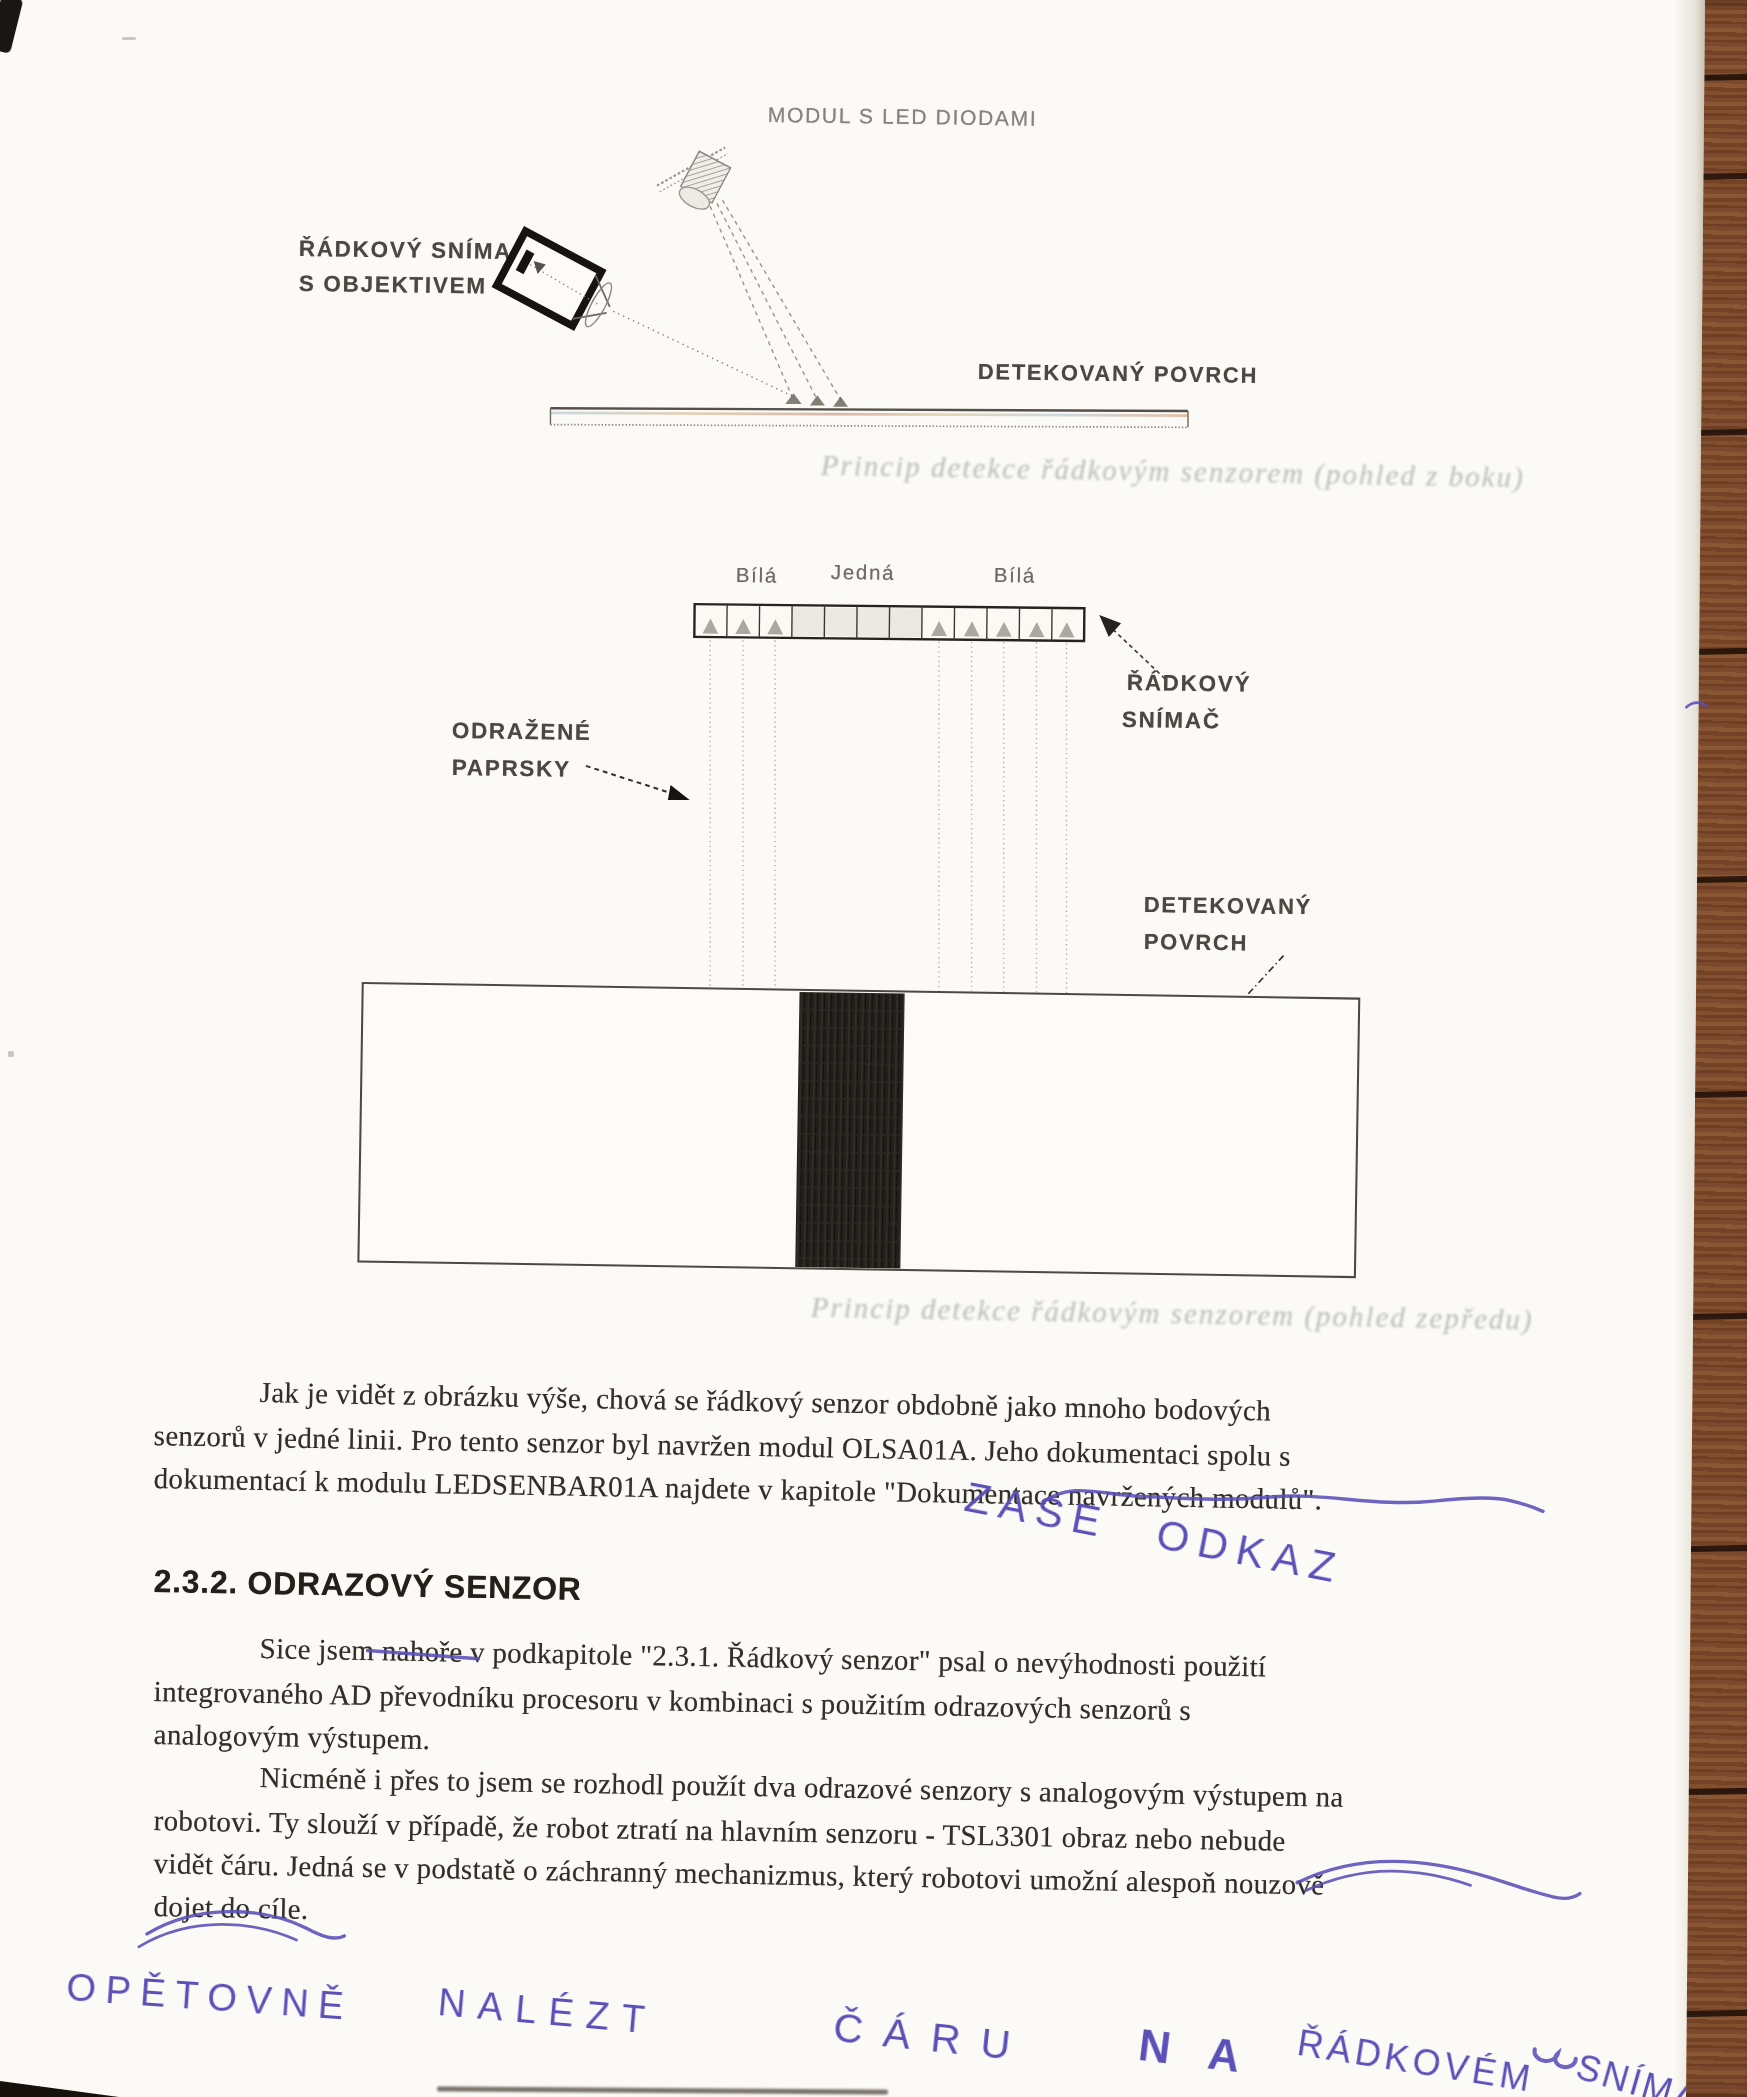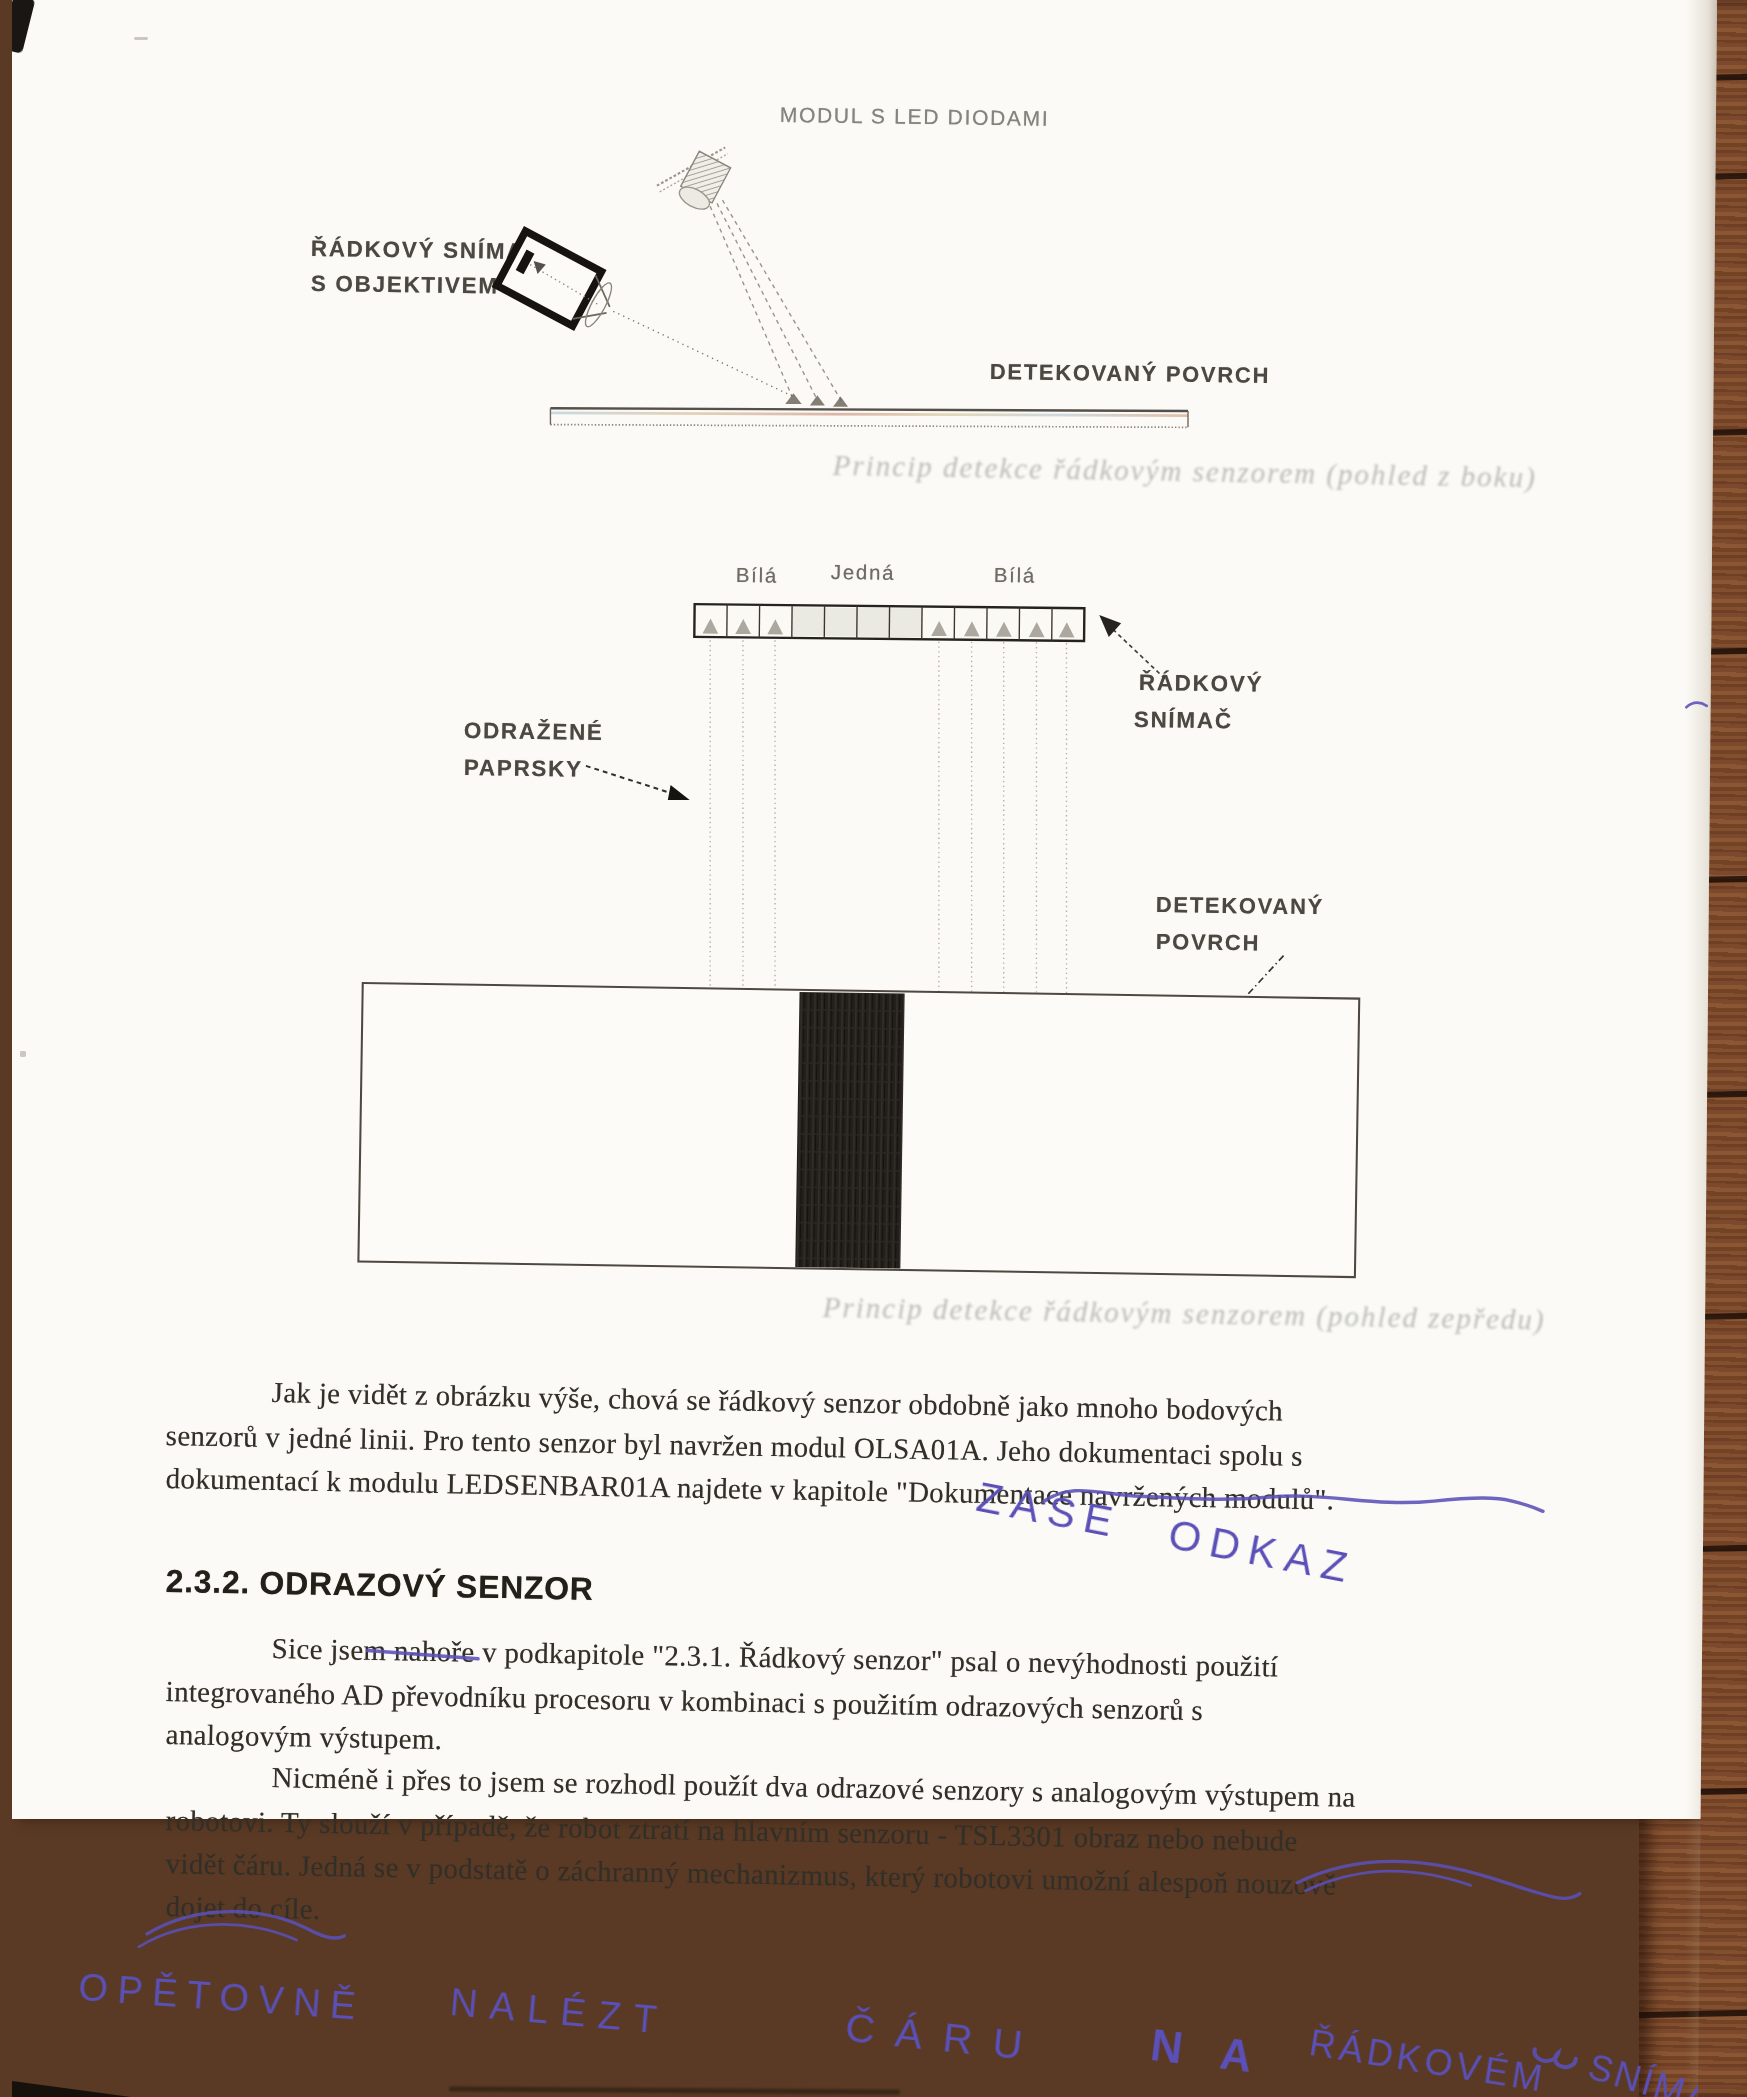--- a/index.html
+++ b/index.html
@@ -6,42 +6,42 @@
   #stage{position:relative;width:1748px;height:2097px;overflow:hidden;
          font-family:"Liberation Serif",serif;}
   .abs{position:absolute;}
   
   #wood{left:1639px;top:0;width:109px;height:2097px;
     background:repeating-linear-gradient(181deg,#83502f 0 3.4px,#6f3f25 3.4px 6.1px,#7c492c 6.1px 10.2px,#8a5634 10.2px 14.3px,#744326 14.3px 18.4px);
     box-shadow:inset 11px 0 15px rgba(28,13,6,.55);}
   .wgap{left:0;width:100%;height:5.5px;background:#1a0d06;opacity:.82;
         transform:rotate(-1.2deg);filter:blur(0.4px);}
   
-  #paper{left:12px;top:0;width:1707px;height:1819px;background:#fbfaf6;
+  #paper{left:0;top:0;width:1707px;height:2097px;background:#fbfaf6;
     clip-path:polygon(0 0,1705px 0,1686px 2097px,0 2097px);
     box-shadow:6.8px 0 12.3px rgba(30,15,5,.55);}
   #paper-edge{left:1674px;top:0;width:31px;height:2097px;
     background:linear-gradient(to right,rgba(190,175,150,0) 0%,rgba(180,165,140,.28) 70%,rgba(140,120,95,.45) 100%);}
   #corner-mark{left:-5.5px;top:-4.1px;width:22px;height:56px;background:#191613;
     transform:rotate(14deg);border-radius:5.5px;filter:blur(0.7px);}
   #bottom-wedge{left:0;top:2074px;width:119px;height:23px;background:#17110b;
     clip-path:polygon(0 30%,100% 100%,0 100%);filter:blur(0.7px);}
   #bottom-line{left:437px;top:2088px;width:451px;height:4.8px;background:rgba(35,25,15,.6);
     transform:rotate(.4deg);border-radius:2px;filter:blur(0.8px);}
   .speck{background:#ccc8bf;border-radius:1.4px;}
   
   .bodyline{font:29px/1.1 "Liberation Serif",serif;color:#322e28;white-space:nowrap;
     transform:rotate(1.05deg);transform-origin:0 0;letter-spacing:0.3px;
     text-shadow:0 0 0.7px rgba(70,60,50,.55);}
   .heading{font:700 32px/1 "Liberation Sans",sans-serif;color:#232019;letter-spacing:0.7px;
     transform:rotate(1.05deg);transform-origin:0 0;text-shadow:0 0 0.7px rgba(40,35,30,.6);white-space:nowrap;}
   .dlabel{font:600 22.5px/1.2 "Liberation Sans",sans-serif;color:#4b4842;letter-spacing:1.7px;
     transform:rotate(.8deg);transform-origin:0 0;white-space:nowrap;text-shadow:0 0 0.7px rgba(80,75,65,.5);}
   .dlabel.light{font-weight:500;color:#84847c;}
-  .dlabel.mid{font-weight:500;color:#6e6b64;font-size:20.5px;}
+  .dlabel.mid{font-weight:500;color:#6e6b64;font-size:20.5px;margin-left:12px;}
   .caption{font:italic 29px/1 "Liberation Serif",serif;color:#7d8078;opacity:.5;
     filter:blur(0.8px);letter-spacing:2px;white-space:nowrap;
     transform:rotate(1deg);transform-origin:0 0;}
   
   .hand{font-family:"Liberation Sans",sans-serif;color:var(--pen,#5a50b8);
     white-space:nowrap;filter:blur(0.3px);transform-origin:0 0;}
   #zase{font-size:42px;letter-spacing:9px;word-spacing:29px;transform:rotate(11deg);}
   svg{position:absolute;left:0;top:0;}
 </style>
 </head>

